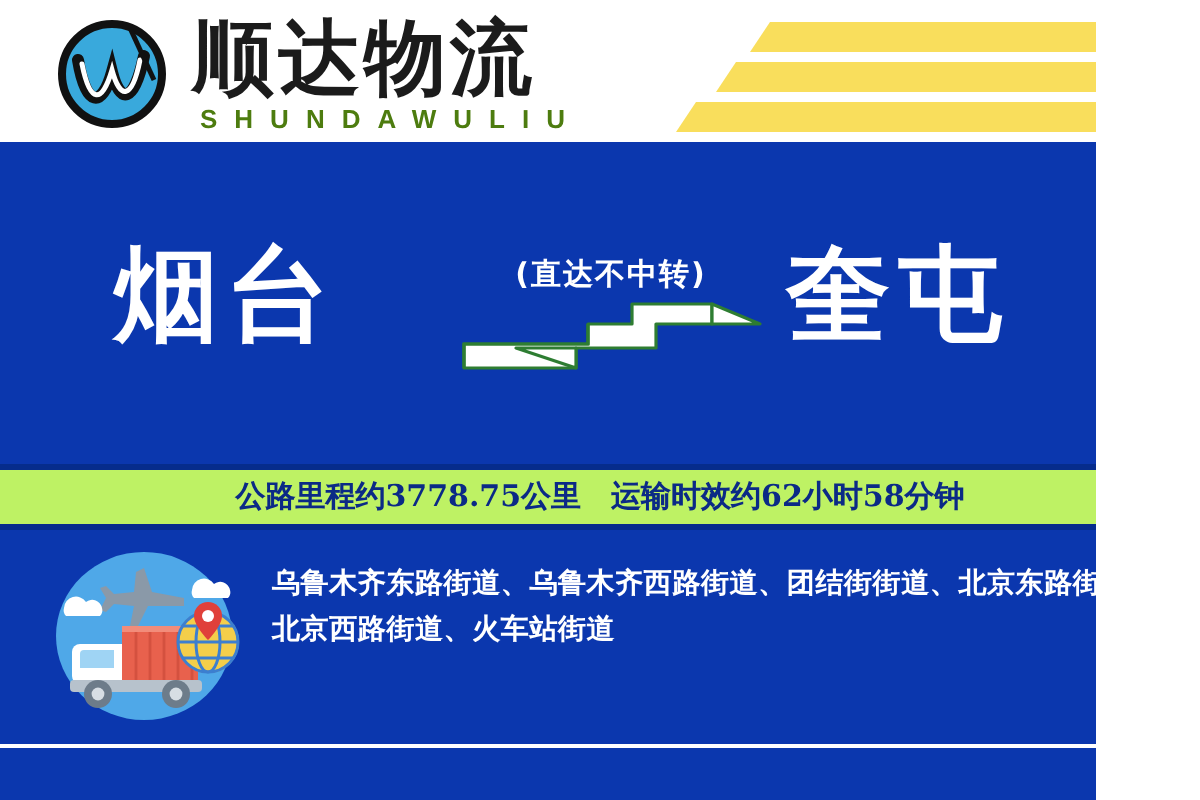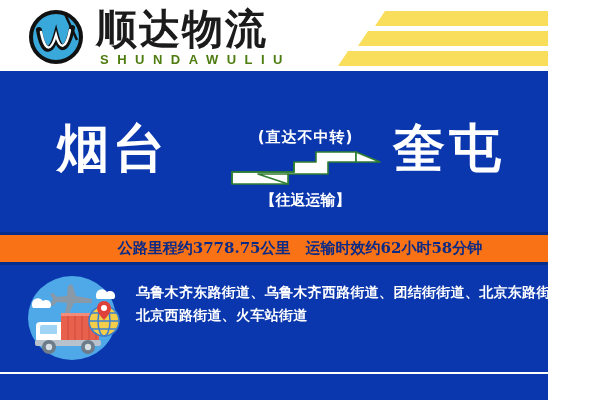--- a/index.html
+++ b/index.html
@@ -119,21 +119,21 @@
     white-space: nowrap;
     line-height: 18px;
     margin-top: 5px;
   }
 
   
   .info-bar {
     position: absolute;
     left: 0; top: 232px;
     width: 600px; height: 33px;
-    background: #f97316;
+    background: #bef264;
     border-top: 3px solid #062C8C;
     border-bottom: 3px solid #062C8C;
     box-sizing: border-box;
     display: flex;
     align-items: center;
     justify-content: center;
   }
   .info-text {
     font-family: "DejaVu Serif", serif;
     font-size: 15px;
@@ -209,21 +209,20 @@
 
     <div class="arrow-wrap">
       <svg width="155" height="36" viewBox="0 0 155 36">
         <path d="M88 2 L128 2 L128 12 L100 12 L100 24 L60 24 L60 34 L4 34 L4 22 L66 22 L66 12 L88 12 Z" fill="#FFFFFF" stroke="#2E7D32" stroke-width="1.6" stroke-linejoin="round"></path>
         <path d="M128 2 L152 12 L128 12 Z" fill="#FFFFFF" stroke="#2E7D32" stroke-width="1.6" stroke-linejoin="round"></path>
         <path d="M60 24 L60 34 L30 24 Z" fill="#FFFFFF" stroke="#2E7D32" stroke-width="1.6" stroke-linejoin="round"></path>
         <path d="M66 12 L66 22 L4 22 L4 34" fill="none" stroke="#2E7D32" stroke-width="1.6"></path>
       </svg>
     </div>
 
-    <div class="mid-bottom">【往返运输】</div>
   </div>
 
   <div class="info-bar">
     <span class="info-text">公路里程约3778.75公里　运输时效约62小时58分钟</span>
   </div>
 
   <div class="bottom"></div>
 
   <div class="illus">
     <svg width="108" height="88" viewBox="0 0 108 88">

